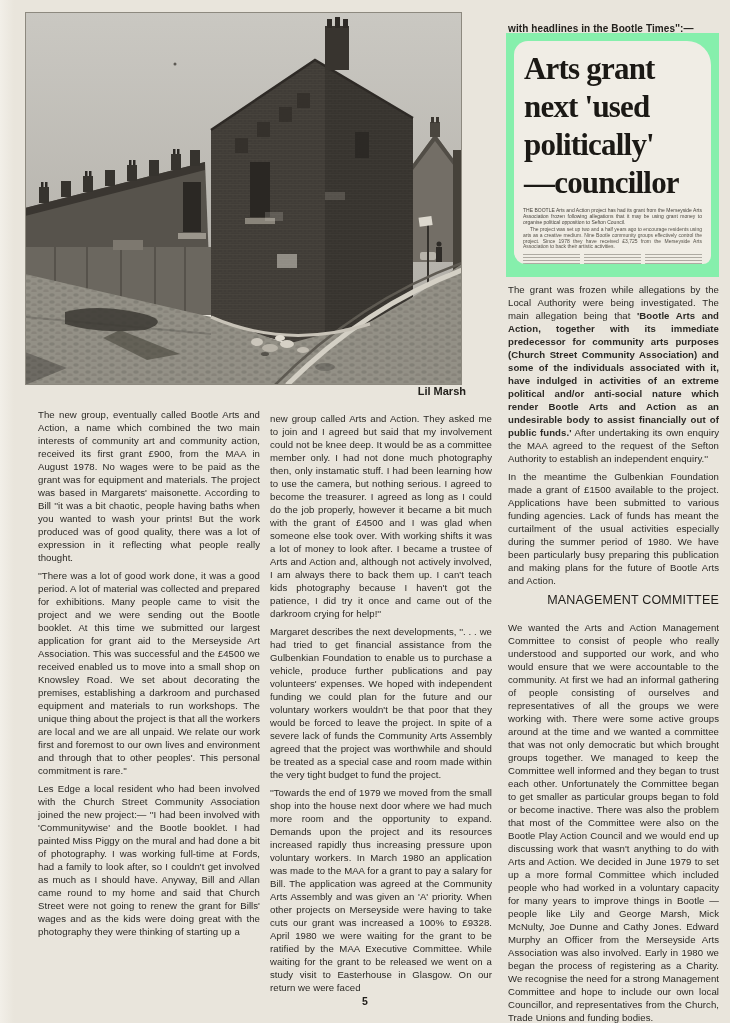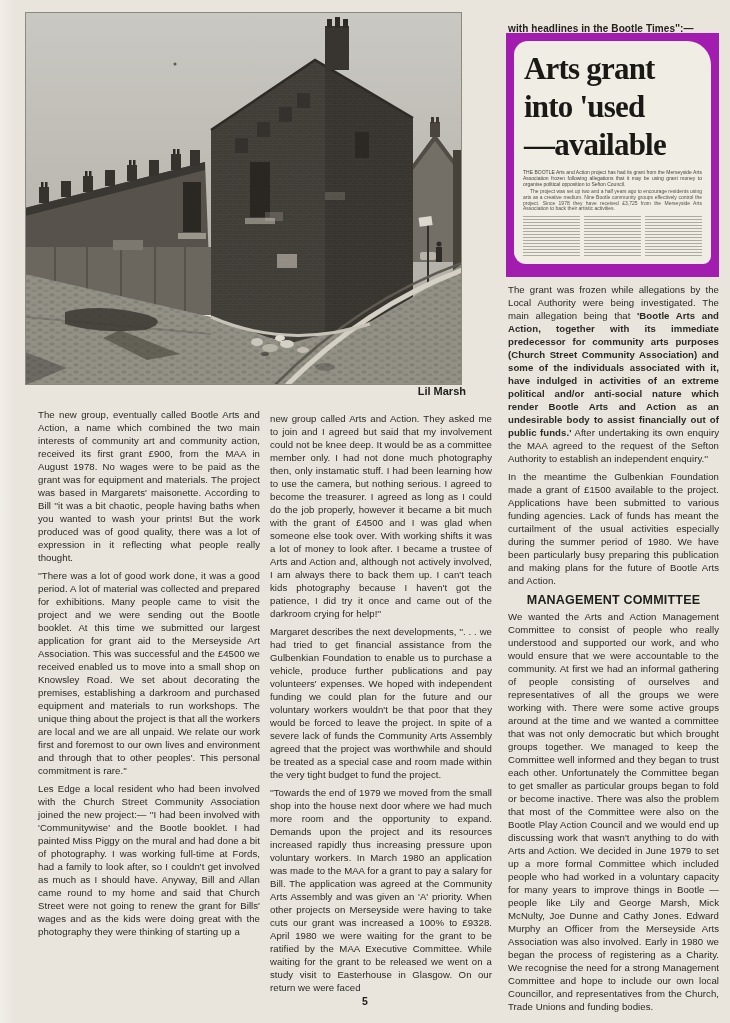--- a/index.html
+++ b/index.html
@@ -18,21 +18,21 @@
     position:absolute; left:34px; top:385px; width:432px;
     text-align:right; font-size:11px; font-weight:bold; color:#23211d;
   }
   .intro-line {
     position:absolute; left:508px; top:23px; width:215px;
     font-size:10px; font-weight:bold; color:#23211d; letter-spacing:0.1px;
   }
   
   .clipping {
     position:absolute; left:506px; top:33px; width:213px; height:244px;
-    background:#a21caf; padding:8px 8px 13px 8px; box-sizing:border-box;
+    background:#86efac; padding:8px 8px 13px 8px; box-sizing:border-box;
   }
   .clip-paper {
     width:100%; height:100%; background:#f0ede5; overflow:hidden;
     border-radius:14px 24px 8px 12px; position:relative;
   }
   .clip-headline {
     font-family:"Liberation Serif", serif; font-weight:bold; color:#1b1915;
     font-size:31px; line-height:38px; letter-spacing:-0.8px;
     padding:9px 4px 2px 10px;
   }
@@ -40,22 +40,22 @@
   .clip-body.indent { text-indent:7px; margin-top:1px; color:#545047; }
   .np-cols { display:flex; gap:4px; margin:4px 9px 0 9px; height:42px; }
   .np-col { flex:1; background:repeating-linear-gradient(#6b675e 0px, #6b675e 1px, rgba(0,0,0,0) 1px, rgba(0,0,0,0) 3px); opacity:0.5; }
   
   .col { position:absolute; font-size:9.6px; line-height:13px; text-align:justify; color:#2b2925; letter-spacing:0.05px; }
   .col p { margin:0 0 5px 0; }
   .col-left  { left:38px;  top:408px; width:222px; }
   .col-mid   { left:270px; top:412px; width:222px; }
   .col-right { left:508px; top:283px; width:211px; }
   .col-right .section-heading {
-    font-size:12.5px; font-weight:bold; letter-spacing:0.2px;
-    margin:7px 0 3px 0; color:#1f1d19; text-align:center;
+    font-size:12.5px; font-weight:normal; letter-spacing:0.2px;
+    margin:7px 0 14px 0; color:#1f1d19; text-align:right;
   }
   .bold-inline { font-weight:bold; }
   .page-number {
     position:absolute; left:0; top:995px; width:730px;
     text-align:center; font-size:10.5px; font-weight:bold; color:#23211d;
   }
 </style>
 </head>
 <body>
 
@@ -158,22 +158,23 @@
     </svg>
   </div>
   <div class="photo-caption">Lil Marsh</div>
 
   <div class="intro-line">with headlines in the Bootle Times'':—</div>
 
   <div class="clipping">
     <div class="clip-paper">
       <div class="clip-headline">
         <div>Arts grant</div>
-        <div>into 'used</div>
-        <div>—available</div>
+        <div>next 'used</div>
+        <div>politically'</div>
+        <div>—councillor</div>
       </div>
       <div class="clip-body">THE BOOTLE Arts and Action project has had its grant from the Merseyside Arts Association frozen following allegations that it may be using grant money to organise political opposition to Sefton Council.</div>
       <div class="clip-body indent">The project was set up two and a half years ago to encourage residents using arts as a creative medium. Nine Bootle community groups effectively control the project. Since 1978 they have received £3,725 from the Merseyside Arts Association to back their artistic activities.</div>
       <div class="np-cols">
         <div class="np-col"></div>
         <div class="np-col"></div>
         <div class="np-col"></div>
       </div>
     </div>
   </div>

